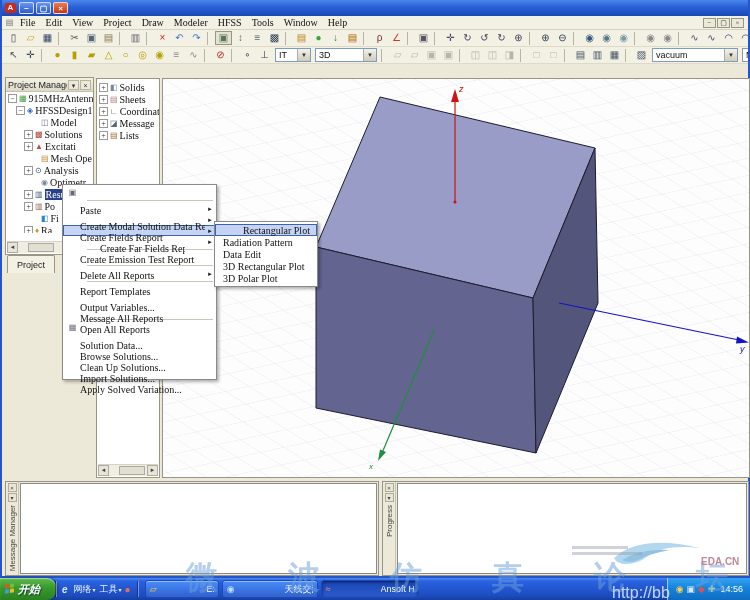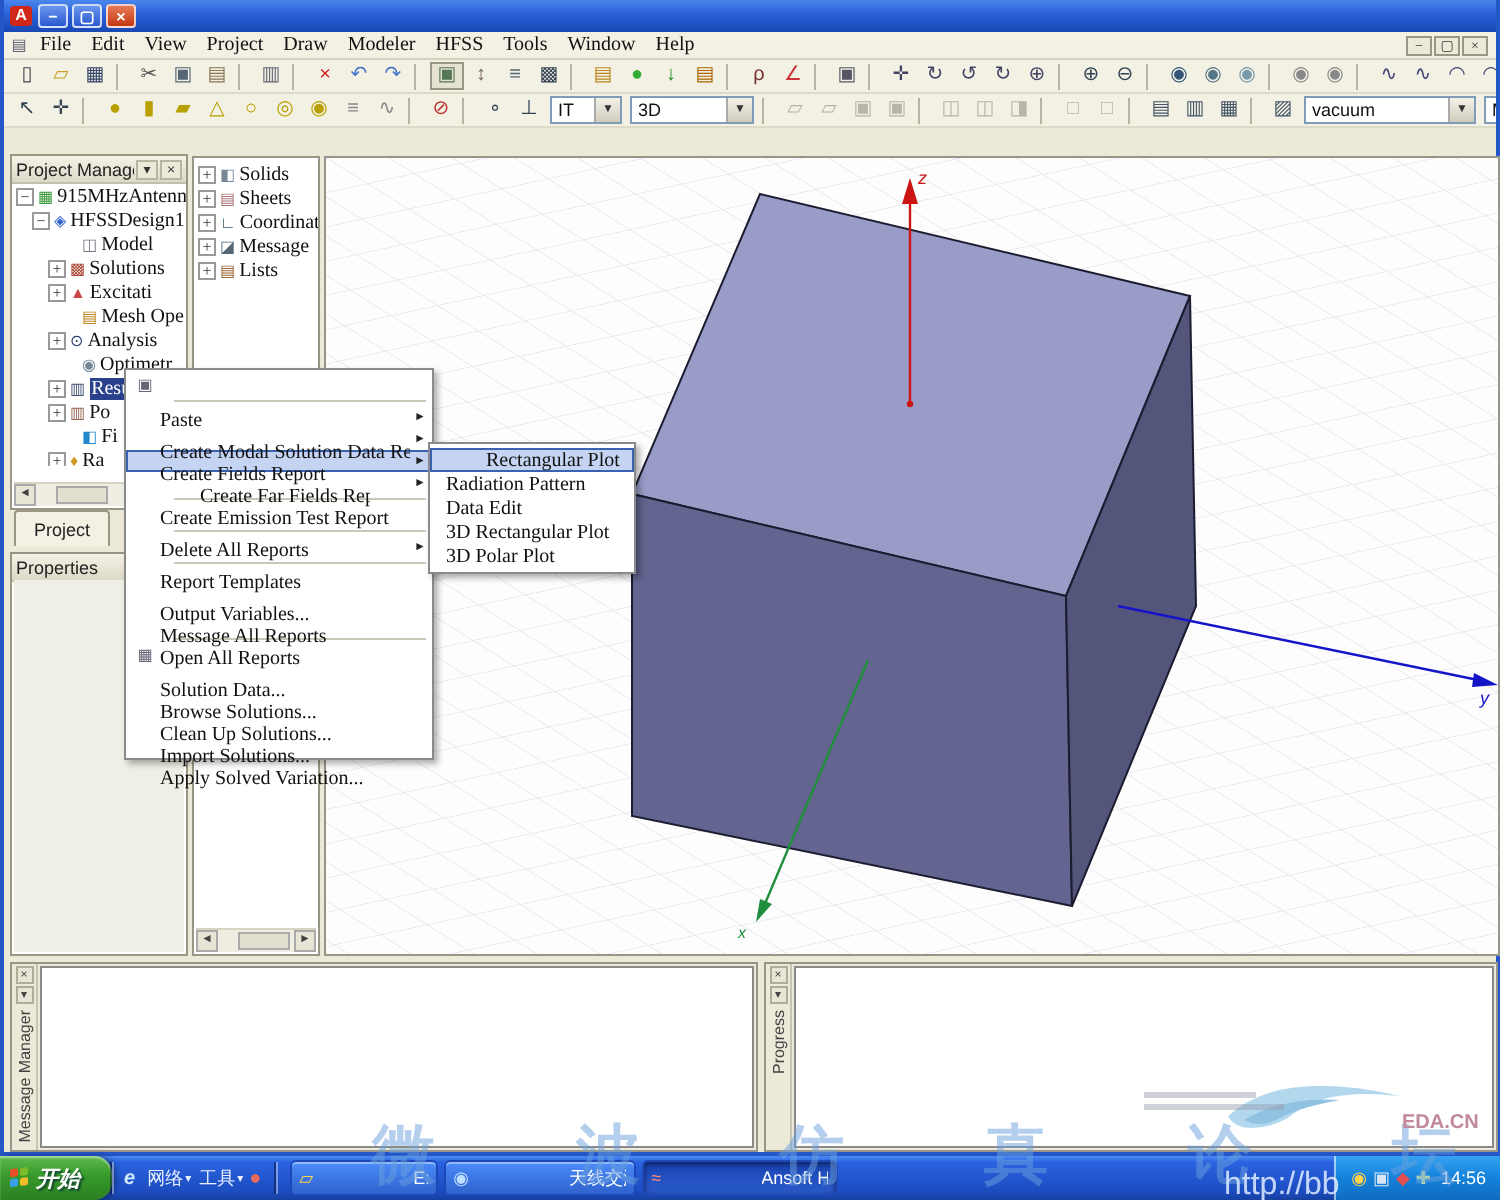--- a/index.html
+++ b/index.html
@@ -405,26 +405,20 @@
 
         </div>
       <div class="hscroll">
         <span class="sarr">◄</span>
         <span class="sthumb"></span>
         <span class="sarr right">►</span>
       </div>
     </div>
     <div class="projtab">Project</div>
 
-    <div class="panel" style="left:3px;top:276px;width:89px;height:202px;">
-      <div class="ptitle">
-        <span class="pt">Properties</span>
-      </div>
-      <div class="props-body"></div>
-    </div>
 
     <div class="panel" style="left:94px;top:78px;width:64px;height:400px;">
       <div class="tree" style="height:375px;padding-top:2px;">
 
           <div class="trow" style="padding-left: 2px;">
             <span class="texp">+</span>
             <span class="ico" style="color: rgb(119, 136, 153);">◧</span>
             <span class="tlab">Solids</span>
           </div>
 

